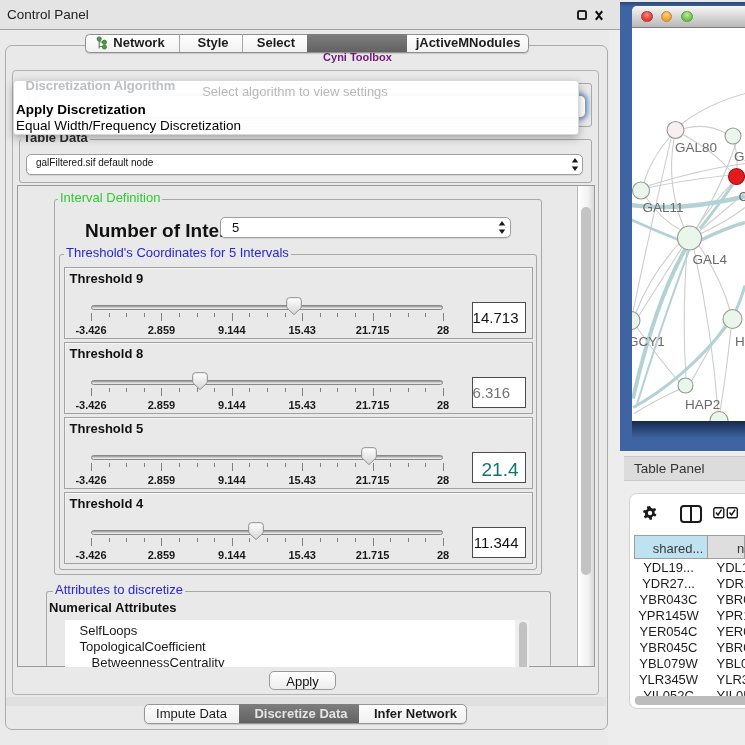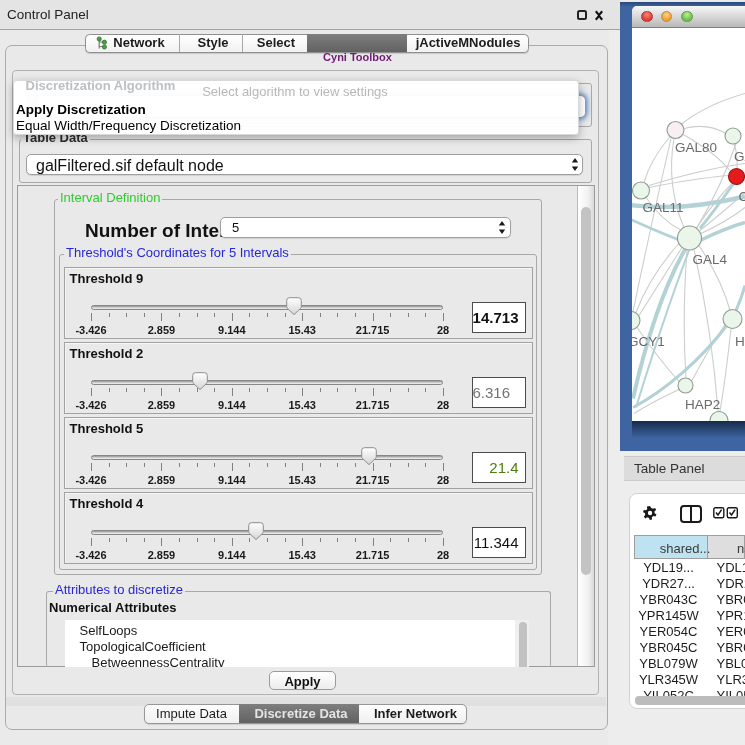--- a/index.html
+++ b/index.html
@@ -41,21 +41,21 @@
  <circle cx="8.4" cy="11" r="2.1" fill="#4aa341" stroke="#2e7029" stroke-width="0.8"></circle>
 </svg>
 
 <div class="abs" style="left:28px;top:83px;width:564px;height:44px;border:1px solid #a8a8a8;border-radius:3px;"></div>
 
 <div class="abs" style="left:36px;top:95px;width:550px;height:23px;background:#fff;border:1px solid #999;border-radius:5.5px;box-shadow:0 0 4px 2px rgba(90,140,200,0.85);"></div>
 
 <div class="abs" style="left:19px;top:139px;width:573px;height:43.5px;border:1px solid #a8a8a8;border-radius:3px;"></div>
 <div class="lbl" style="left:21px;top:129.5px;font-size:13px;font-weight:bold;color:#2e2e2e;background:#e9e9e9;padding:0 2px;">Table Data</div>
 <div class="abs" style="left:26px;top:154px;width:556.5px;height:20.5px;background:#fff;border:1px solid #9f9f9f;border-radius:5px;box-shadow:0 1px 1px rgba(0,0,0,0.1);"></div>
-<div class="lbl" style="left:36px;top:157px;font-size:16px;color:#111;text-align:center;">galFiltered.sif default node</div>
+<div class="lbl" style="left:36px;top:157px;font-size:10px;color:#111;text-align:center;">galFiltered.sif default node</div>
 <svg class="abs" style="left:571px;top:158px;" width="8" height="13" viewBox="0 0 8 13">
  <path d="M4,0 L7.2,4.5 L0.8,4.5 Z" fill="#1a1a1a"></path>
     <path d="M4,13 L7.2,8.5 L0.8,8.5 Z" fill="#1a1a1a"></path>
 </svg>
 
 <div class="abs" style="left:16.5px;top:185px;width:578px;height:482px;border:1px solid #9b9b9b;background:#e9e9e9;"></div>
 
 <div class="abs" style="left:576.5px;top:186px;width:17.5px;height:480px;background:linear-gradient(90deg,#ffffff, #f2f2f2 60%, #dadada);border-left:1px solid #b9b9b9;"></div>
 <div class="abs" style="left:581px;top:207px;width:9.5px;height:368px;background:#c3c3c3;border-radius:5px;"></div>
 
@@ -87,23 +87,23 @@
 <svg class="abs" style="left:286.1734232800866px;top:296.5px;" width="16" height="19" viewBox="0 0 16 19">
  <defs>
       <linearGradient id="thg266" x1="0" y1="0" x2="0" y2="1">
         <stop offset="0" stop-color="#ffffff"></stop>
         <stop offset="1" stop-color="#d5d5d5"></stop>
       </linearGradient>
     </defs>
  <path d="M3.5,0.7 h9 a2.8,2.8 0 0 1 2.8,2.8 v6 a2.8,2.8 0 0 1 -1,2.15 L8,17.6 L1.7,11.65 a2.8,2.8 0 0 1 -1,-2.15 v-6 a2.8,2.8 0 0 1 2.8,-2.8 z" fill="url(#thg266)" stroke="#8d8d8d" stroke-width="1"></path>
 </svg>
 <div class="abs" style="left:471.5px;top:301.5px;width:54px;height:31px;background:#fff;border:1.5px solid #4c4c4c;"></div>
-<div class="lbl" style="right:226.5px;top:308.5px;font-size:15px;color:#111;font-weight:bold;">14.713</div>
+<div class="lbl" style="right:226.5px;top:308.5px;font-size:15px;color:#111;">14.713</div>
 <div class="abs" style="left:63.5px;top:341.5px;width:469.5px;height:72.0px;border:1px solid #a2a2a2;background:#e9e9e9;box-shadow:inset 0 1px 0 #f7f7f7, inset 1px 0 0 #f2f2f2;"></div>
-<div class="lbl" style="left:69.5px;top:346.0px;font-size:13px;font-weight:bold;color:#111;">Threshold 2</div>
+<div class="lbl" style="left:69.5px;top:346.0px;font-size:13px;font-weight:bold;color:#111;">Threshold 8</div>
 <div class="abs" style="left:91.0px;top:380.0px;width:352.0px;height:5px;background:linear-gradient(#909090,#d2d2d2 55%,#f2f2f2);border:1px solid #878787;border-radius:2.5px;"></div>
 <div class="abs" style="left:90.5px;top:388.0px;width:353.5px;height:4px;background-image:repeating-linear-gradient(90deg,#808080 0,#808080 1px,transparent 1px,transparent 17.6px);"></div>
 <div class="abs" style="left:90.5px;top:388.0px;width:353.5px;height:8px;background-image:repeating-linear-gradient(90deg,#808080 0,#808080 1px,transparent 1px,transparent 70.4px);"></div>
 <div class="lbl" style="left:91.0px;top:398.5px;font-size:11px;font-weight:700;color:#1a1a1a;transform:translateX(-50%);">-3.426</div>
 <div class="lbl" style="left:161.4px;top:398.5px;font-size:11px;font-weight:700;color:#1a1a1a;transform:translateX(-50%);">2.859</div>
 <div class="lbl" style="left:231.8px;top:398.5px;font-size:11px;font-weight:700;color:#1a1a1a;transform:translateX(-50%);">9.144</div>
 <div class="lbl" style="left:302.20000000000005px;top:398.5px;font-size:11px;font-weight:700;color:#1a1a1a;transform:translateX(-50%);">15.43</div>
 <div class="lbl" style="left:372.6px;top:398.5px;font-size:11px;font-weight:700;color:#1a1a1a;transform:translateX(-50%);">21.715</div>
 <div class="lbl" style="left:443.0px;top:398.5px;font-size:11px;font-weight:700;color:#1a1a1a;transform:translateX(-50%);">28</div>
 <svg class="abs" style="left:192.11932794501368px;top:371.5px;" width="16" height="19" viewBox="0 0 16 19">
@@ -131,21 +131,21 @@
 <svg class="abs" style="left:361.07395150512315px;top:446.5px;" width="16" height="19" viewBox="0 0 16 19">
  <defs>
       <linearGradient id="thg416" x1="0" y1="0" x2="0" y2="1">
         <stop offset="0" stop-color="#ffffff"></stop>
         <stop offset="1" stop-color="#d5d5d5"></stop>
       </linearGradient>
     </defs>
  <path d="M3.5,0.7 h9 a2.8,2.8 0 0 1 2.8,2.8 v6 a2.8,2.8 0 0 1 -1,2.15 L8,17.6 L1.7,11.65 a2.8,2.8 0 0 1 -1,-2.15 v-6 a2.8,2.8 0 0 1 2.8,-2.8 z" fill="url(#thg416)" stroke="#8d8d8d" stroke-width="1"></path>
 </svg>
 <div class="abs" style="left:471.5px;top:451.5px;width:54px;height:31px;background:#fff;border:1.5px solid #4c4c4c;"></div>
-<div class="lbl" style="right:226.5px;top:458.5px;font-size:15px;color:#4d7c0f;">21.4</div>
+<div class="lbl" style="right:226.5px;top:458.5px;font-size:19px;color:#0f766e;">21.4</div>
 <div class="abs" style="left:63.5px;top:491.5px;width:469.5px;height:72.0px;border:1px solid #a2a2a2;background:#e9e9e9;box-shadow:inset 0 1px 0 #f7f7f7, inset 1px 0 0 #f2f2f2;"></div>
 <div class="lbl" style="left:69.5px;top:496.0px;font-size:13px;font-weight:bold;color:#111;">Threshold 4</div>
 <div class="abs" style="left:91.0px;top:530.0px;width:352.0px;height:5px;background:linear-gradient(#909090,#d2d2d2 55%,#f2f2f2);border:1px solid #878787;border-radius:2.5px;"></div>
 <div class="abs" style="left:90.5px;top:538.0px;width:353.5px;height:4px;background-image:repeating-linear-gradient(90deg,#808080 0,#808080 1px,transparent 1px,transparent 17.6px);"></div>
 <div class="abs" style="left:90.5px;top:538.0px;width:353.5px;height:8px;background-image:repeating-linear-gradient(90deg,#808080 0,#808080 1px,transparent 1px,transparent 70.4px);"></div>
 <div class="lbl" style="left:91.0px;top:548.5px;font-size:11px;font-weight:700;color:#1a1a1a;transform:translateX(-50%);">-3.426</div>
 <div class="lbl" style="left:161.4px;top:548.5px;font-size:11px;font-weight:700;color:#1a1a1a;transform:translateX(-50%);">2.859</div>
 <div class="lbl" style="left:231.8px;top:548.5px;font-size:11px;font-weight:700;color:#1a1a1a;transform:translateX(-50%);">9.144</div>
 <div class="lbl" style="left:302.20000000000005px;top:548.5px;font-size:11px;font-weight:700;color:#1a1a1a;transform:translateX(-50%);">15.43</div>
 <div class="lbl" style="left:372.6px;top:548.5px;font-size:11px;font-weight:700;color:#1a1a1a;transform:translateX(-50%);">21.715</div>
@@ -169,21 +169,21 @@
 <div class="abs" style="left:65px;top:620px;width:450px;height:47px;background:#fff;"></div>
 <div class="abs" style="left:515px;top:620px;width:14px;height:47px;background:#efefef;"></div>
 <div class="abs" style="left:519px;top:621.5px;width:8px;height:46px;background:#c2c2c2;border-radius:4px 4px 0 0;"></div>
 <div class="lbl" style="left:79.5px;top:623px;font-size:13px;color:#1a1a1a;">SelfLoops</div>
 <div class="lbl" style="left:79.5px;top:639px;font-size:13px;color:#1a1a1a;">TopologicalCoefficient</div>
 <div class="lbl" style="left:79.5px;top:655px;font-size:13px;color:#1a1a1a;padding-left:12px;">BetweennessCentrality</div>
 
 <div class="abs" style="left:17.5px;top:667px;width:577px;height:3px;background:#e9e9e9;"></div>
 
 <div class="abs" style="left:269px;top:671px;width:67px;height:18.5px;background:linear-gradient(#ffffff,#ededed);border:1px solid #9b9b9b;border-radius:5px;"></div>
-<div class="lbl" style="left:302.5px;top:674px;font-size:13px;font-weight:700;color:#111;transform:translateX(-50%);">Apply</div>
+<div class="lbl" style="left:302.5px;top:674px;font-size:13px;font-weight:400;color:#111;transform:translateX(-50%);">Apply</div>
 
 <div class="abs" style="left:144px;top:703.5px;width:322.5px;height:20px;background:linear-gradient(#fdfdfd,#f0f0f0);border:1px solid #969696;border-radius:5px;box-shadow:0 1px 1px rgba(0,0,0,0.12);"></div>
 <div class="abs" style="left:238.8px;top:704px;width:120.2px;height:19px;background:linear-gradient(#7e7e7e,#626262);"></div>
 <div class="lbl" style="left:191.5px;top:705.5px;font-size:13px;font-weight:normal;color:#1c1c1c;transform:translateX(-50%);">Impute Data</div>
 <div class="lbl" style="left:301px;top:705.5px;font-size:13px;font-weight:bold;color:#e4e4e4;transform:translateX(-50%);">Discretize Data</div>
 <div class="lbl" style="left:415.5px;top:705.5px;font-size:13px;font-weight:bold;color:#1c1c1c;transform:translateX(-50%);">Infer Network</div>
 
 <svg class="abs" style="left:613px;top:367px;" width="8" height="8" viewBox="0 0 8 8">
     <path d="M1,6 Q3,2 7,1" stroke="#8a8a8a" stroke-width="1" fill="none"></path>
   </svg>
@@ -284,21 +284,21 @@
 <svg class="abs" style="left:713px;top:507px;" width="26" height="12" viewBox="0 0 26 12">
   <rect x="0.8" y="0.8" width="10" height="10" rx="1.5" fill="none" stroke="#1a1a1a" stroke-width="1.4"></rect>
   <path d="M3,5.5 L5,8 L8.6,2.6" stroke="#1a1a1a" stroke-width="1.5" fill="none"></path>
   <rect x="14.3" y="0.8" width="10" height="10" rx="1.5" fill="none" stroke="#1a1a1a" stroke-width="1.4"></rect>
   <path d="M16.5,5.5 L18.5,8 L22.1,2.6" stroke="#1a1a1a" stroke-width="1.5" fill="none"></path>
 </svg>
 
 <div class="abs" style="left:633.5px;top:534.5px;width:111.5px;height:24px;background:#dedede;border:1px solid #9e9e9e;"></div>
 <div class="abs" style="left:633.5px;top:534.5px;width:74px;height:24px;background:#bfe2f1;border:1px solid #9e9e9e;"></div>
 
-<div class="lbl" style="left:678px;top:541px;font-size:13px;color:#3a3a3a;transform:translateX(-50%);margin-left:7px;">shared...</div>
+<div class="lbl" style="left:678px;top:541px;font-size:13px;color:#3a3a3a;transform:translateX(-50%);">shared...</div>
 <div class="lbl" style="left:737px;top:541px;font-size:13px;color:#3a3a3a;">nam</div>
 
 <div class="lbl" style="left:668.5px;top:560.3px;font-size:13px;color:#1d1d1d;transform:translateX(-50%);">YDL19...</div>
 <div class="lbl" style="left:716.5px;top:560.3px;font-size:13px;color:#1d1d1d;">YDL190W</div>
 <div class="lbl" style="left:668.5px;top:576.2px;font-size:13px;color:#1d1d1d;transform:translateX(-50%);">YDR27...</div>
 <div class="lbl" style="left:716.5px;top:576.2px;font-size:13px;color:#1d1d1d;">YDR277C</div>
 <div class="lbl" style="left:668.5px;top:592.2px;font-size:13px;color:#1d1d1d;transform:translateX(-50%);">YBR043C</div>
 <div class="lbl" style="left:716.5px;top:592.2px;font-size:13px;color:#1d1d1d;">YBR043C</div>
 <div class="lbl" style="left:668.5px;top:608.1px;font-size:13px;color:#1d1d1d;transform:translateX(-50%);">YPR145W</div>
 <div class="lbl" style="left:716.5px;top:608.1px;font-size:13px;color:#1d1d1d;">YPR145W</div>

